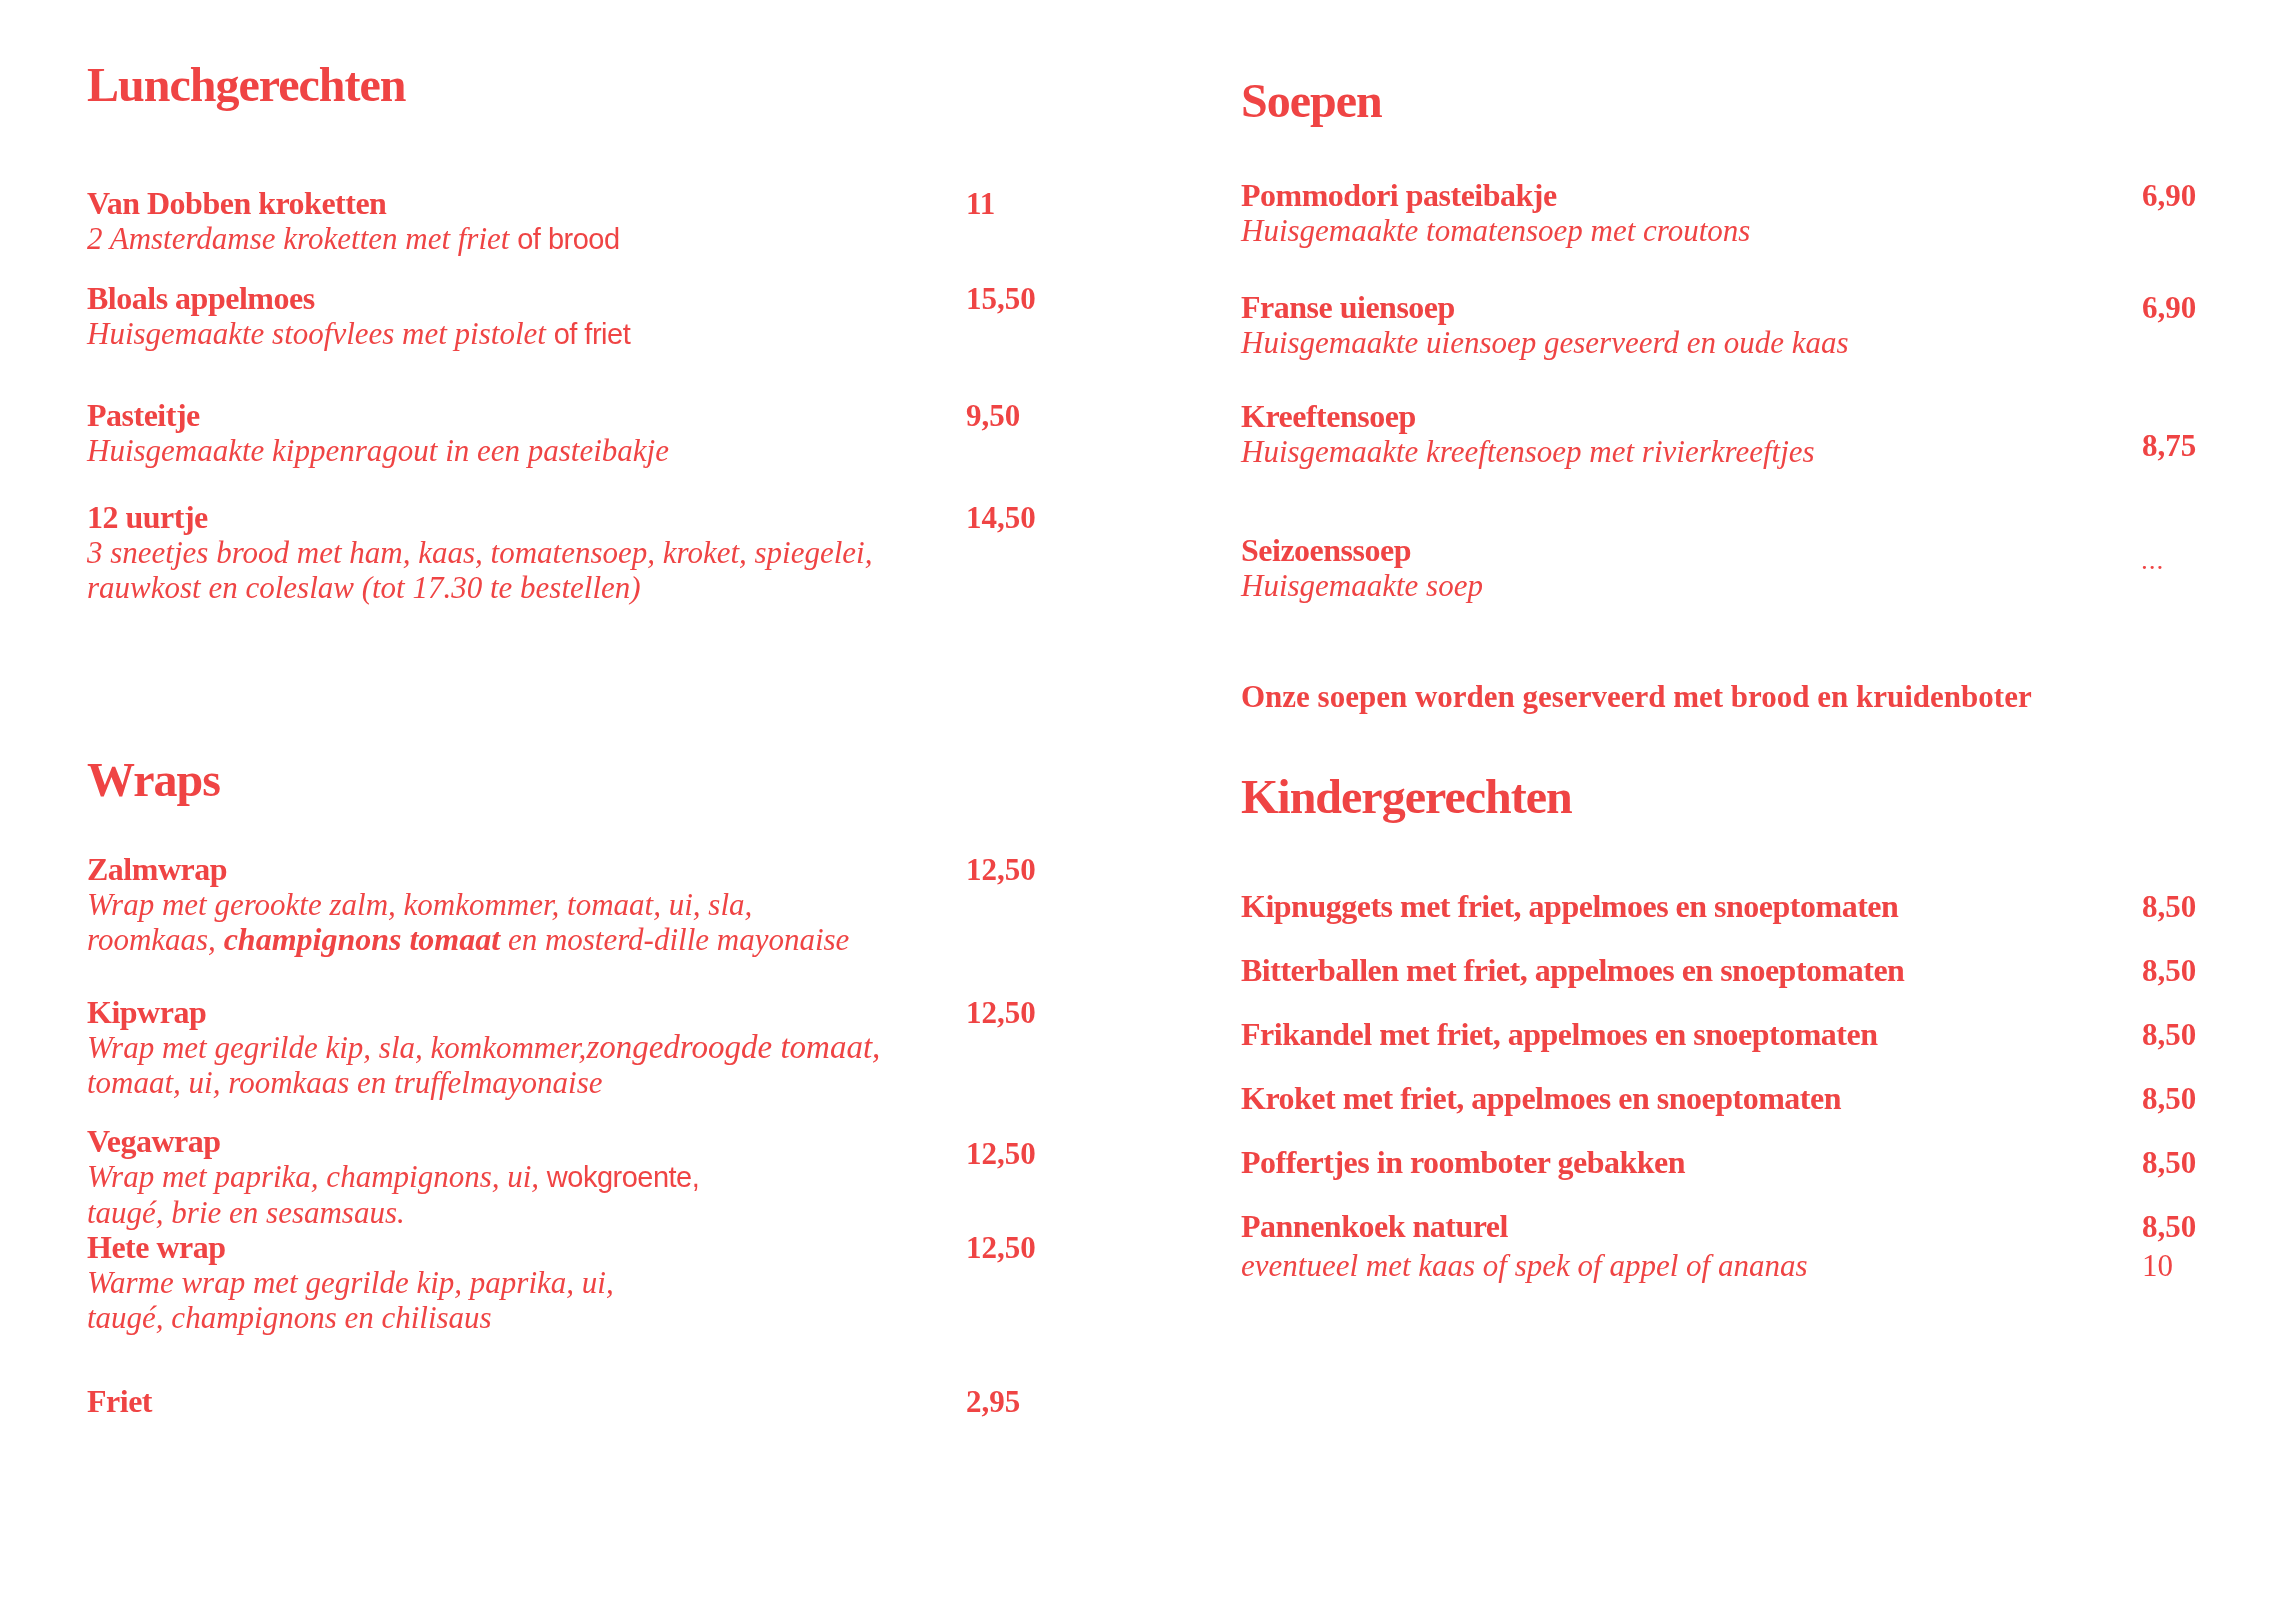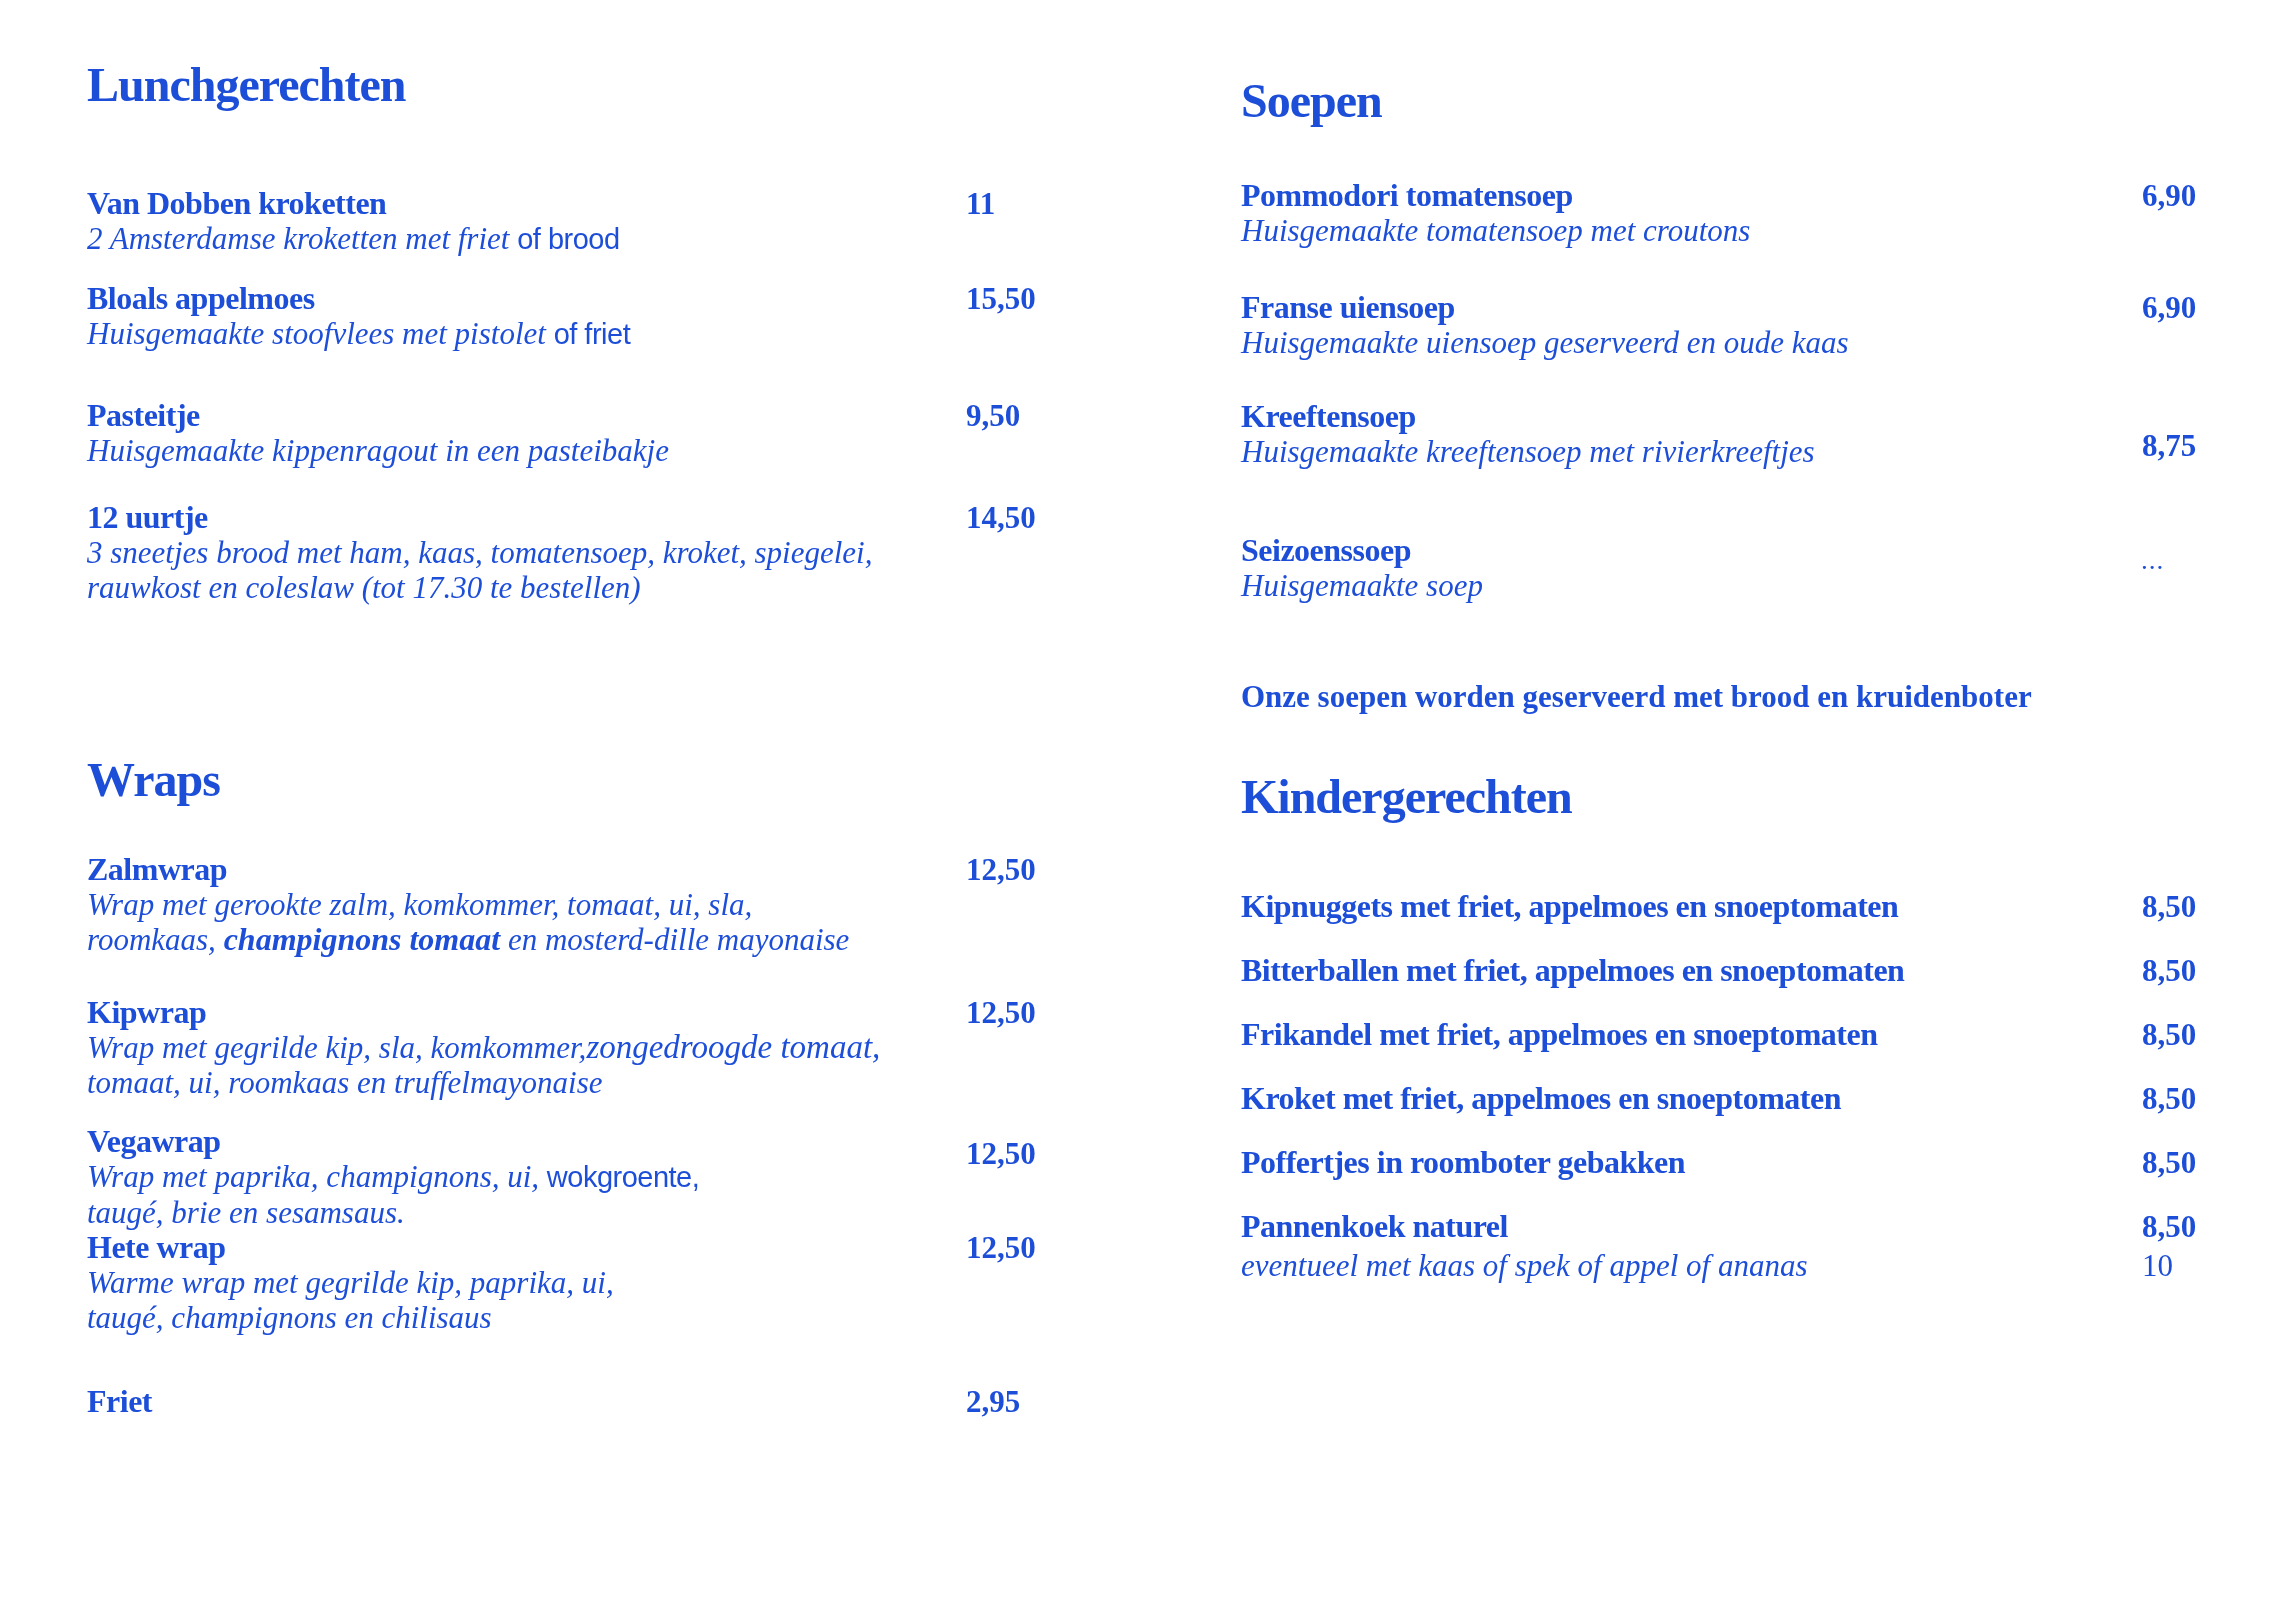--- a/index.html
+++ b/index.html
@@ -1,20 +1,20 @@
 <!DOCTYPE html>
 <html><head>
 <meta charset="utf-8">
 <style>
   html,body{margin:0;padding:0;background:#ffffff;}
   .page{
     position:relative;
     width:2286px;height:1579px;
     background:#ffffff;
-    color:#1d4ed8;
+    color:#ef4444;
     font-family:"Liberation Serif", serif;
     overflow:hidden;
     border-radius:21px;
   }
   .section{position:absolute;}
   #lunch  {left:87px;  top:56px;  width:1072px;}
   #soepen {left:1241px;top:72px;  width:1046px;}
   #wraps  {left:87px;  top:751px; width:1072px;}
   #kinder {left:1241px;top:768px; width:1046px;}
 
@@ -101,21 +101,21 @@
           <div class="idesc"><span class="seg-i">rauwkost en coleslaw (tot 17.30 te bestellen)</span></div>
           <div class="price">14,50</div>
         </div>
       </div>
   </div>
 
   <div class="section" id="soepen">
     <h2 class="sec-title">Soepen</h2>
     <div class="items">
         <div class="item">
-          <div class="iname">Pommodori tomatensoep</div>
+          <div class="iname">Pommodori pasteibakje</div>
           <div class="idesc"><span class="seg-i">Huisgemaakte tomatensoep met croutons</span></div>
           <div class="price">6,90</div>
         </div>
         <div class="item">
           <div class="iname">Franse uiensoep</div>
           <div class="idesc"><span class="seg-i">Huisgemaakte uiensoep geserveerd en oude kaas</span></div>
           <div class="price">6,90</div>
         </div>
         <div class="item">
           <div class="iname">Kreeftensoep</div>

